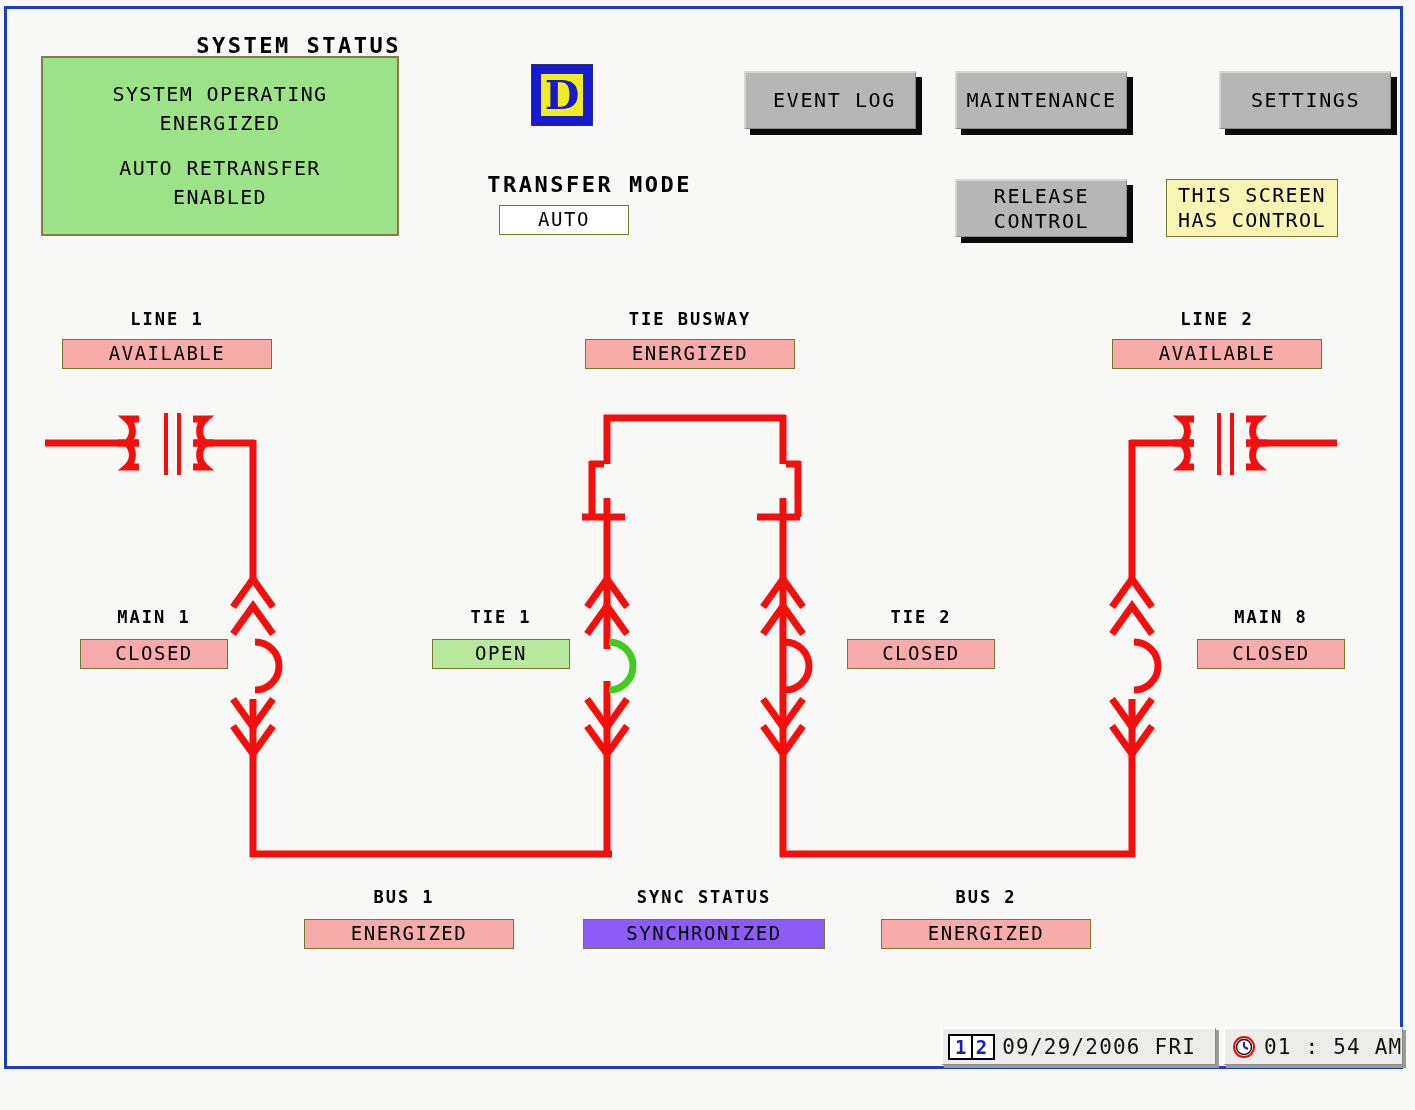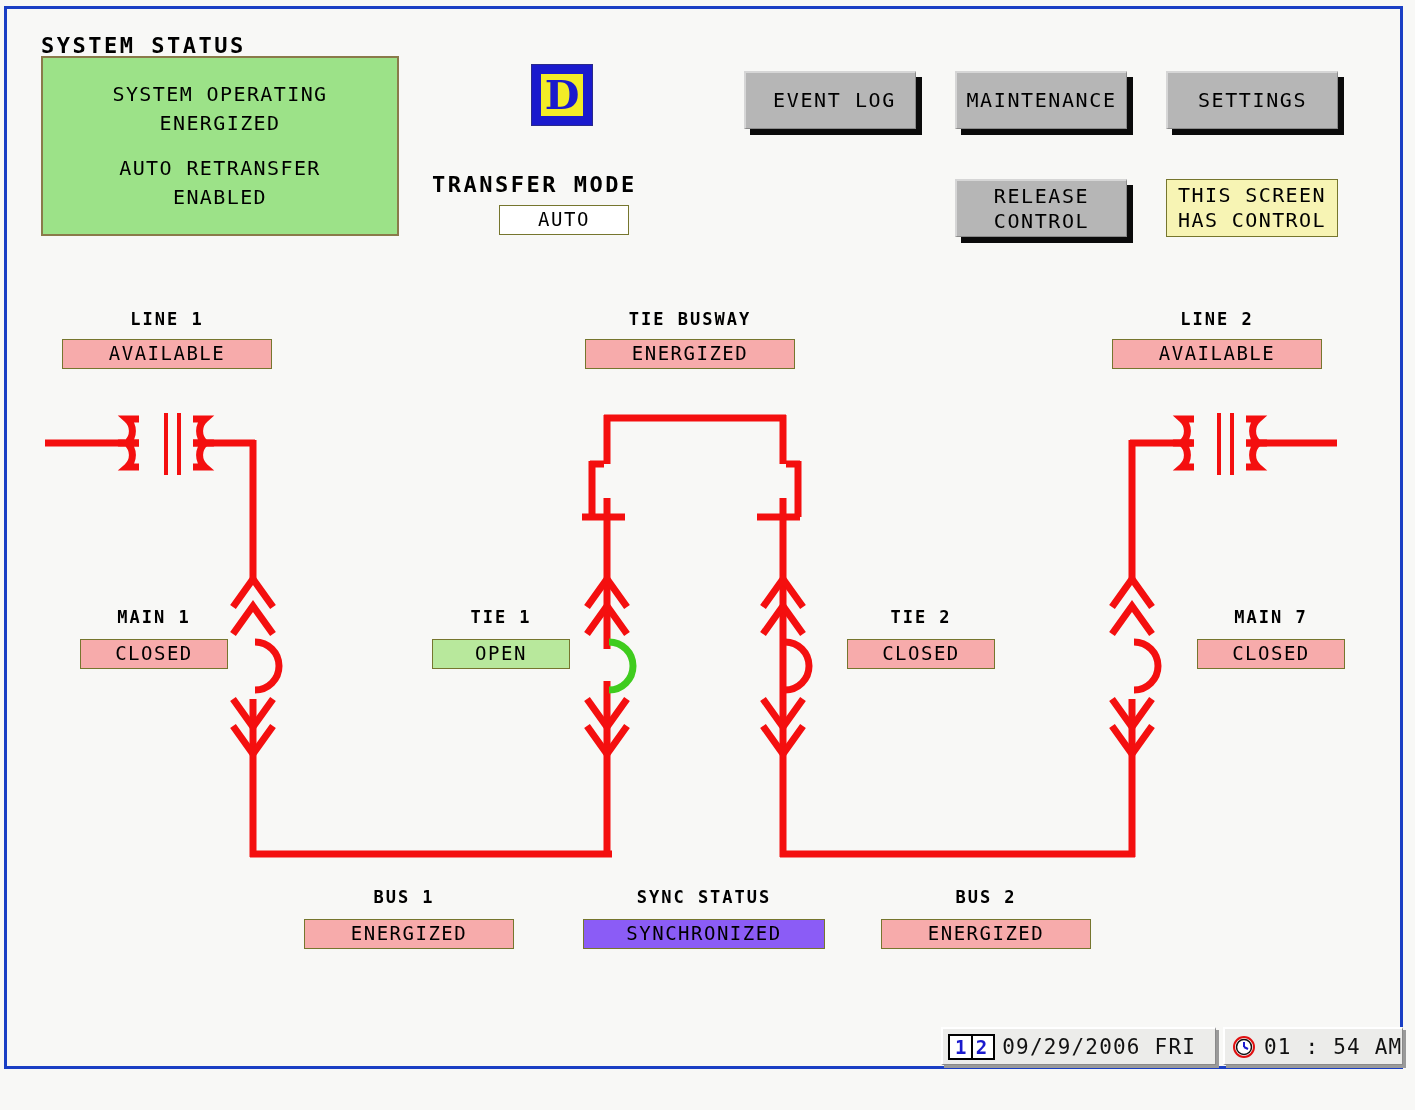--- a/index.html
+++ b/index.html
@@ -33,21 +33,21 @@
     width: 100%; height: 100%;
   }
   .abs { position: absolute; }
 
   
   .hdr {
     font-size: 22px;
     font-weight: bold;
     letter-spacing: 2.5px;
     color: #000;
-    text-align: left;
+    text-align: right;
     white-space: nowrap;
   }
   .lbl {
     font-size: 17px;
     font-weight: bold;
     letter-spacing: 2px;
     color: #000;
     text-align: center;
     white-space: nowrap;
   }
@@ -208,21 +208,21 @@
      <div class="inner-y">
        <span class="dglyph">D</span>
      </div>
    </div>
 
    <div class="abs hdr" style="left:425px; top:163px; width:260px;">TRANSFER MODE</div>
    <div class="abs statusbox st-white" style="left:492px; top:196px; width:130px; height:30px;">AUTO</div>
 
    <div class="abs btn3d" style="left:737px; top:62px; width:172px; height:58px;padding-left:8px;">EVENT LOG</div>
    <div class="abs btn3d" style="left:948px; top:62px; width:172px; height:58px;">MAINTENANCE</div>
-   <div class="abs btn3d" style="left:1159px; top:62px; width:172px; height:58px;">SETTINGS</div>
+   <div class="abs btn3d" style="left:1212px; top:62px; width:172px; height:58px;">SETTINGS</div>
 
    <div class="abs btn3d" style="left:948px; top:170px; width:172px; height:58px; flex-direction:column;">
      <div>RELEASE</div>
      <div>CONTROL</div>
    </div>
 
    <div class="abs btn-yellow" style="left:1159px; top:170px; width:172px; height:58px; flex-direction:column;">
      <div>THIS SCREEN</div>
      <div>HAS CONTROL</div>
    </div>
@@ -320,21 +320,21 @@
 
    <div class="abs lbl" style="left:73px; top:598px; width:148px;">MAIN 1</div>
    <div class="abs statusbox st-red" style="left:73px; top:630px; width:148px; height:30px;">CLOSED</div>
 
    <div class="abs lbl" style="left:425px; top:598px; width:138px;">TIE 1</div>
    <div class="abs statusbox st-green" style="left:425px; top:630px; width:138px; height:30px;">OPEN</div>
 
    <div class="abs lbl" style="left:840px; top:598px; width:148px;">TIE 2</div>
    <div class="abs statusbox st-red" style="left:840px; top:630px; width:148px; height:30px;">CLOSED</div>
 
-   <div class="abs lbl" style="left:1190px; top:598px; width:148px;">MAIN 7</div>
+   <div class="abs lbl" style="left:1190px; top:598px; width:148px;">MAIN 8</div>
    <div class="abs statusbox st-red" style="left:1190px; top:630px; width:148px; height:30px;">CLOSED</div>
 
    <div class="abs lbl" style="left:292px; top:878px; width:210px;">BUS 1</div>
    <div class="abs statusbox st-red" style="left:297px; top:910px; width:210px; height:30px;">ENERGIZED</div>
 
    <div class="abs lbl" style="left:576px; top:878px; width:242px;">SYNC STATUS</div>
    <div class="abs statusbox st-yellow" style="left:576px; top:910px; width:242px; height:30px;">SYNCHRONIZED</div>
 
    <div class="abs lbl" style="left:874px; top:878px; width:210px;">BUS 2</div>
    <div class="abs statusbox st-red" style="left:874px; top:910px; width:210px; height:30px;">ENERGIZED</div>

